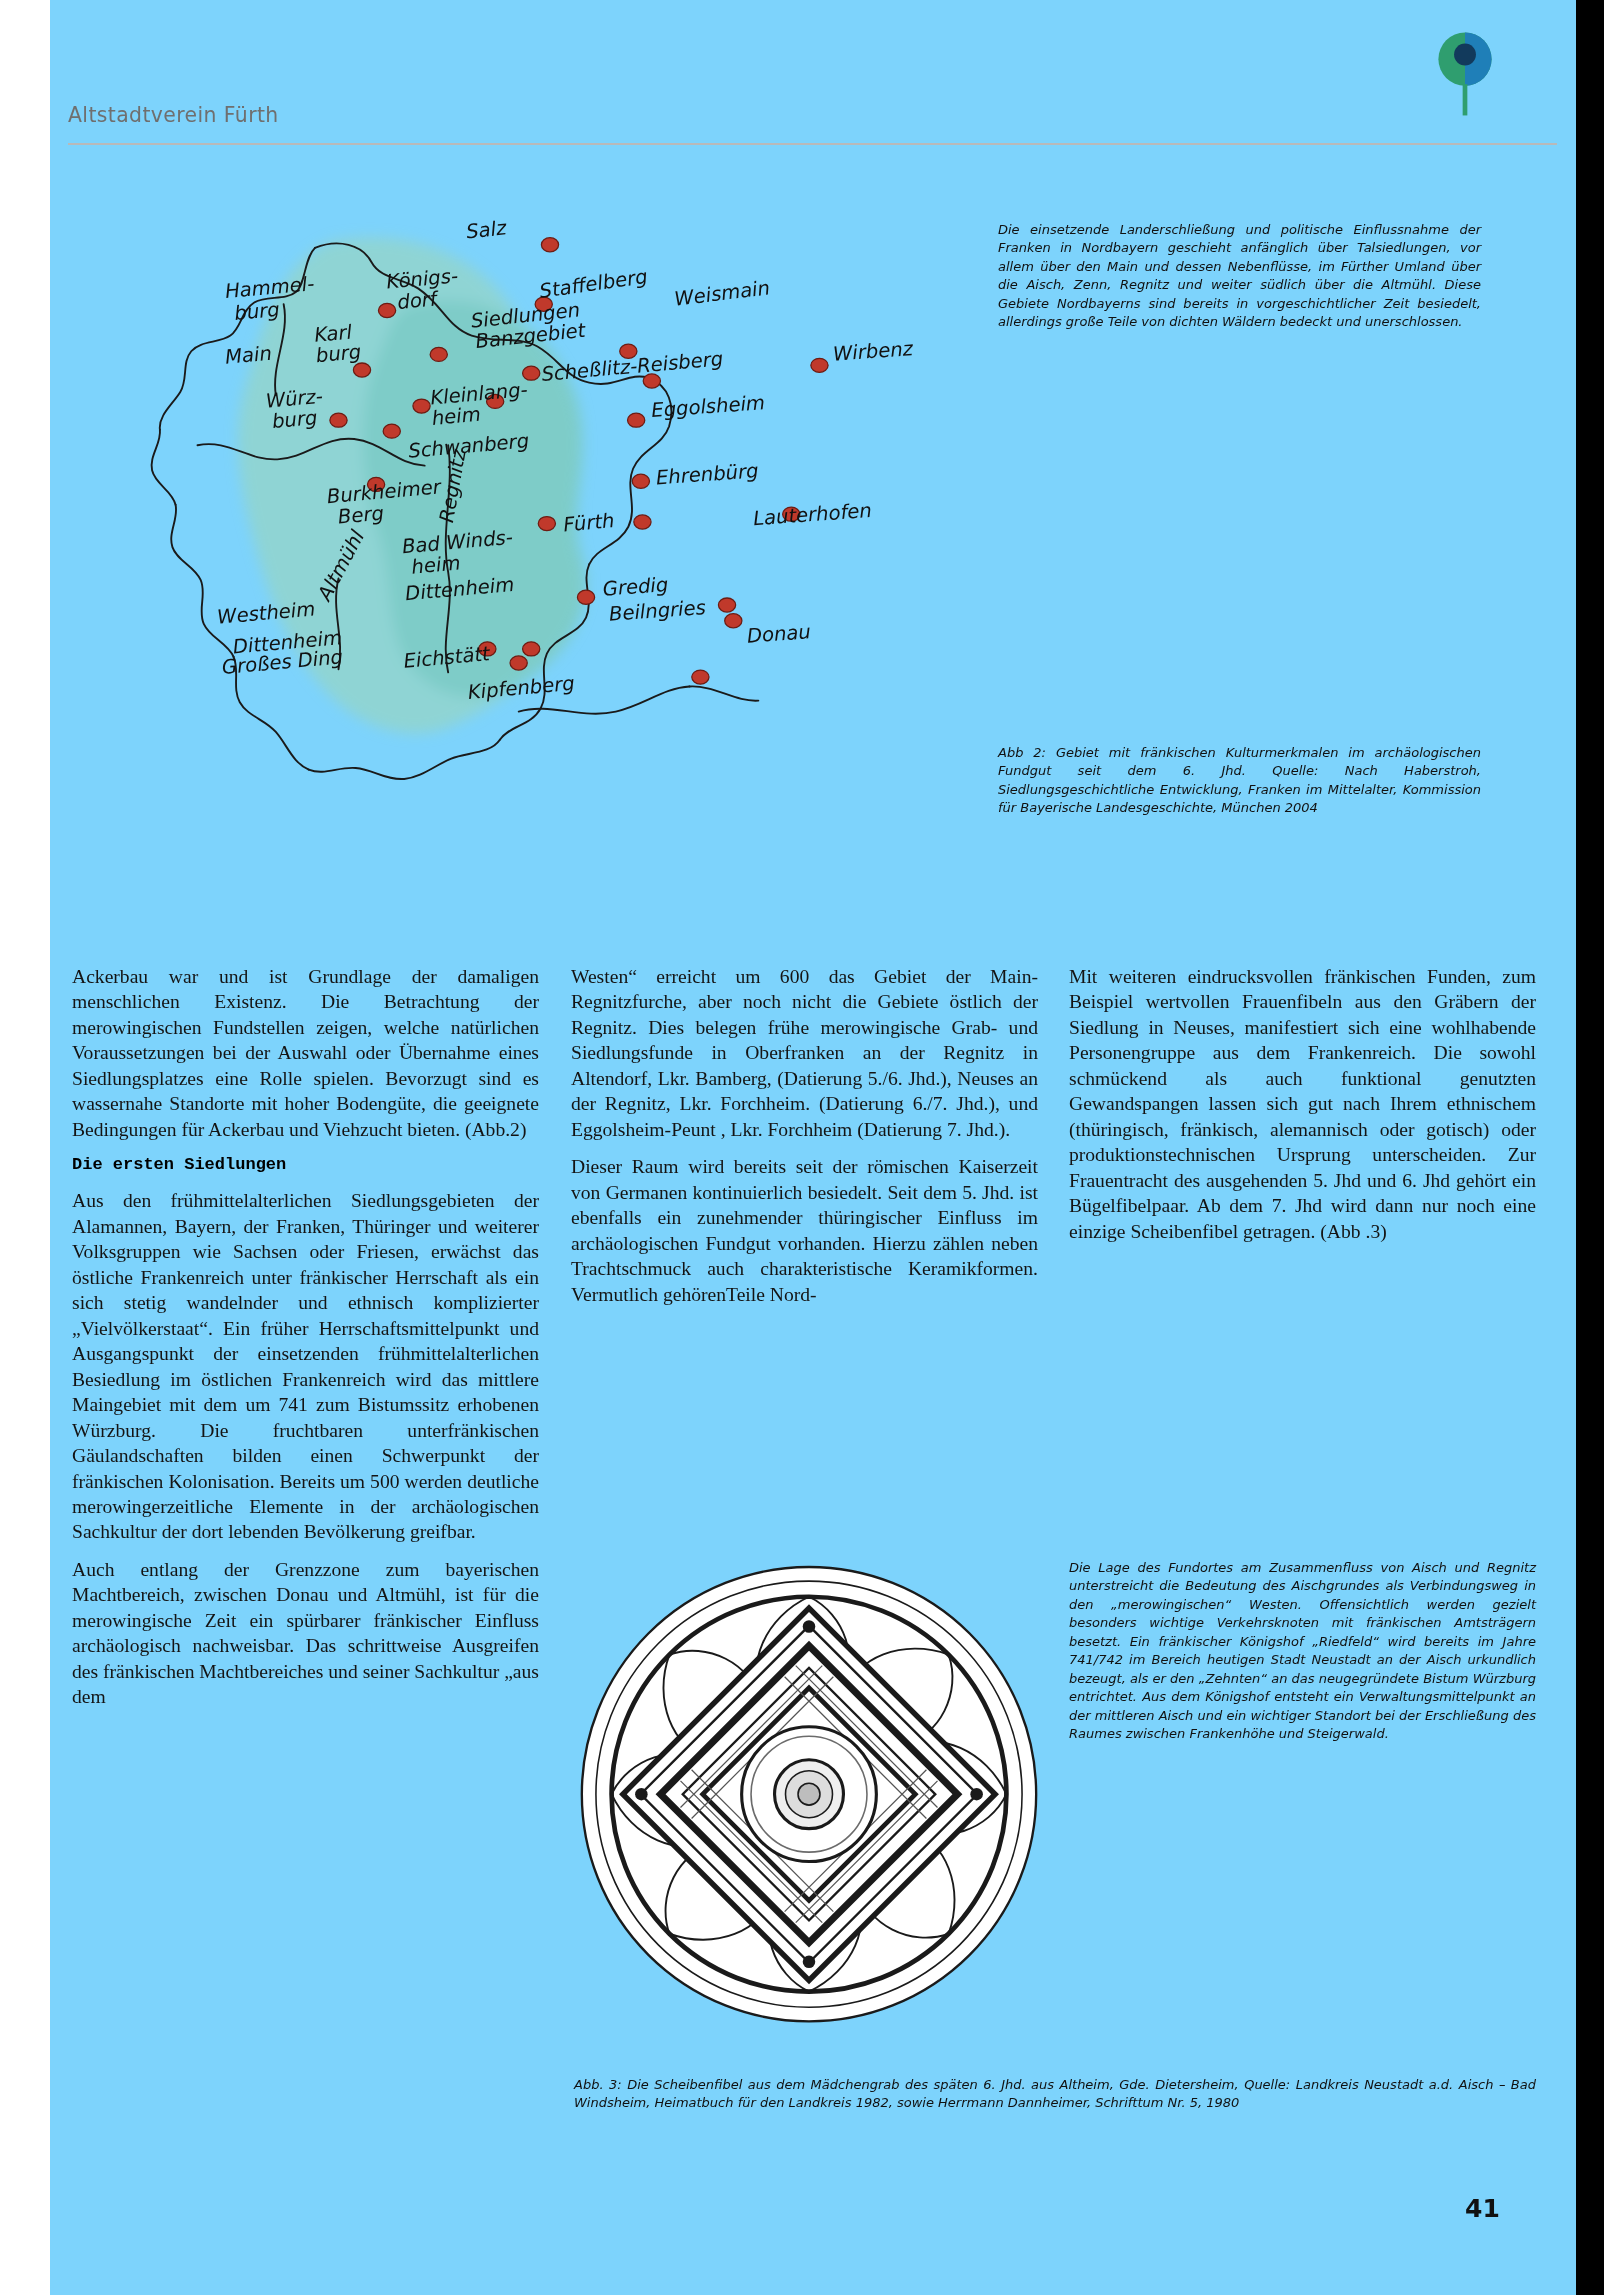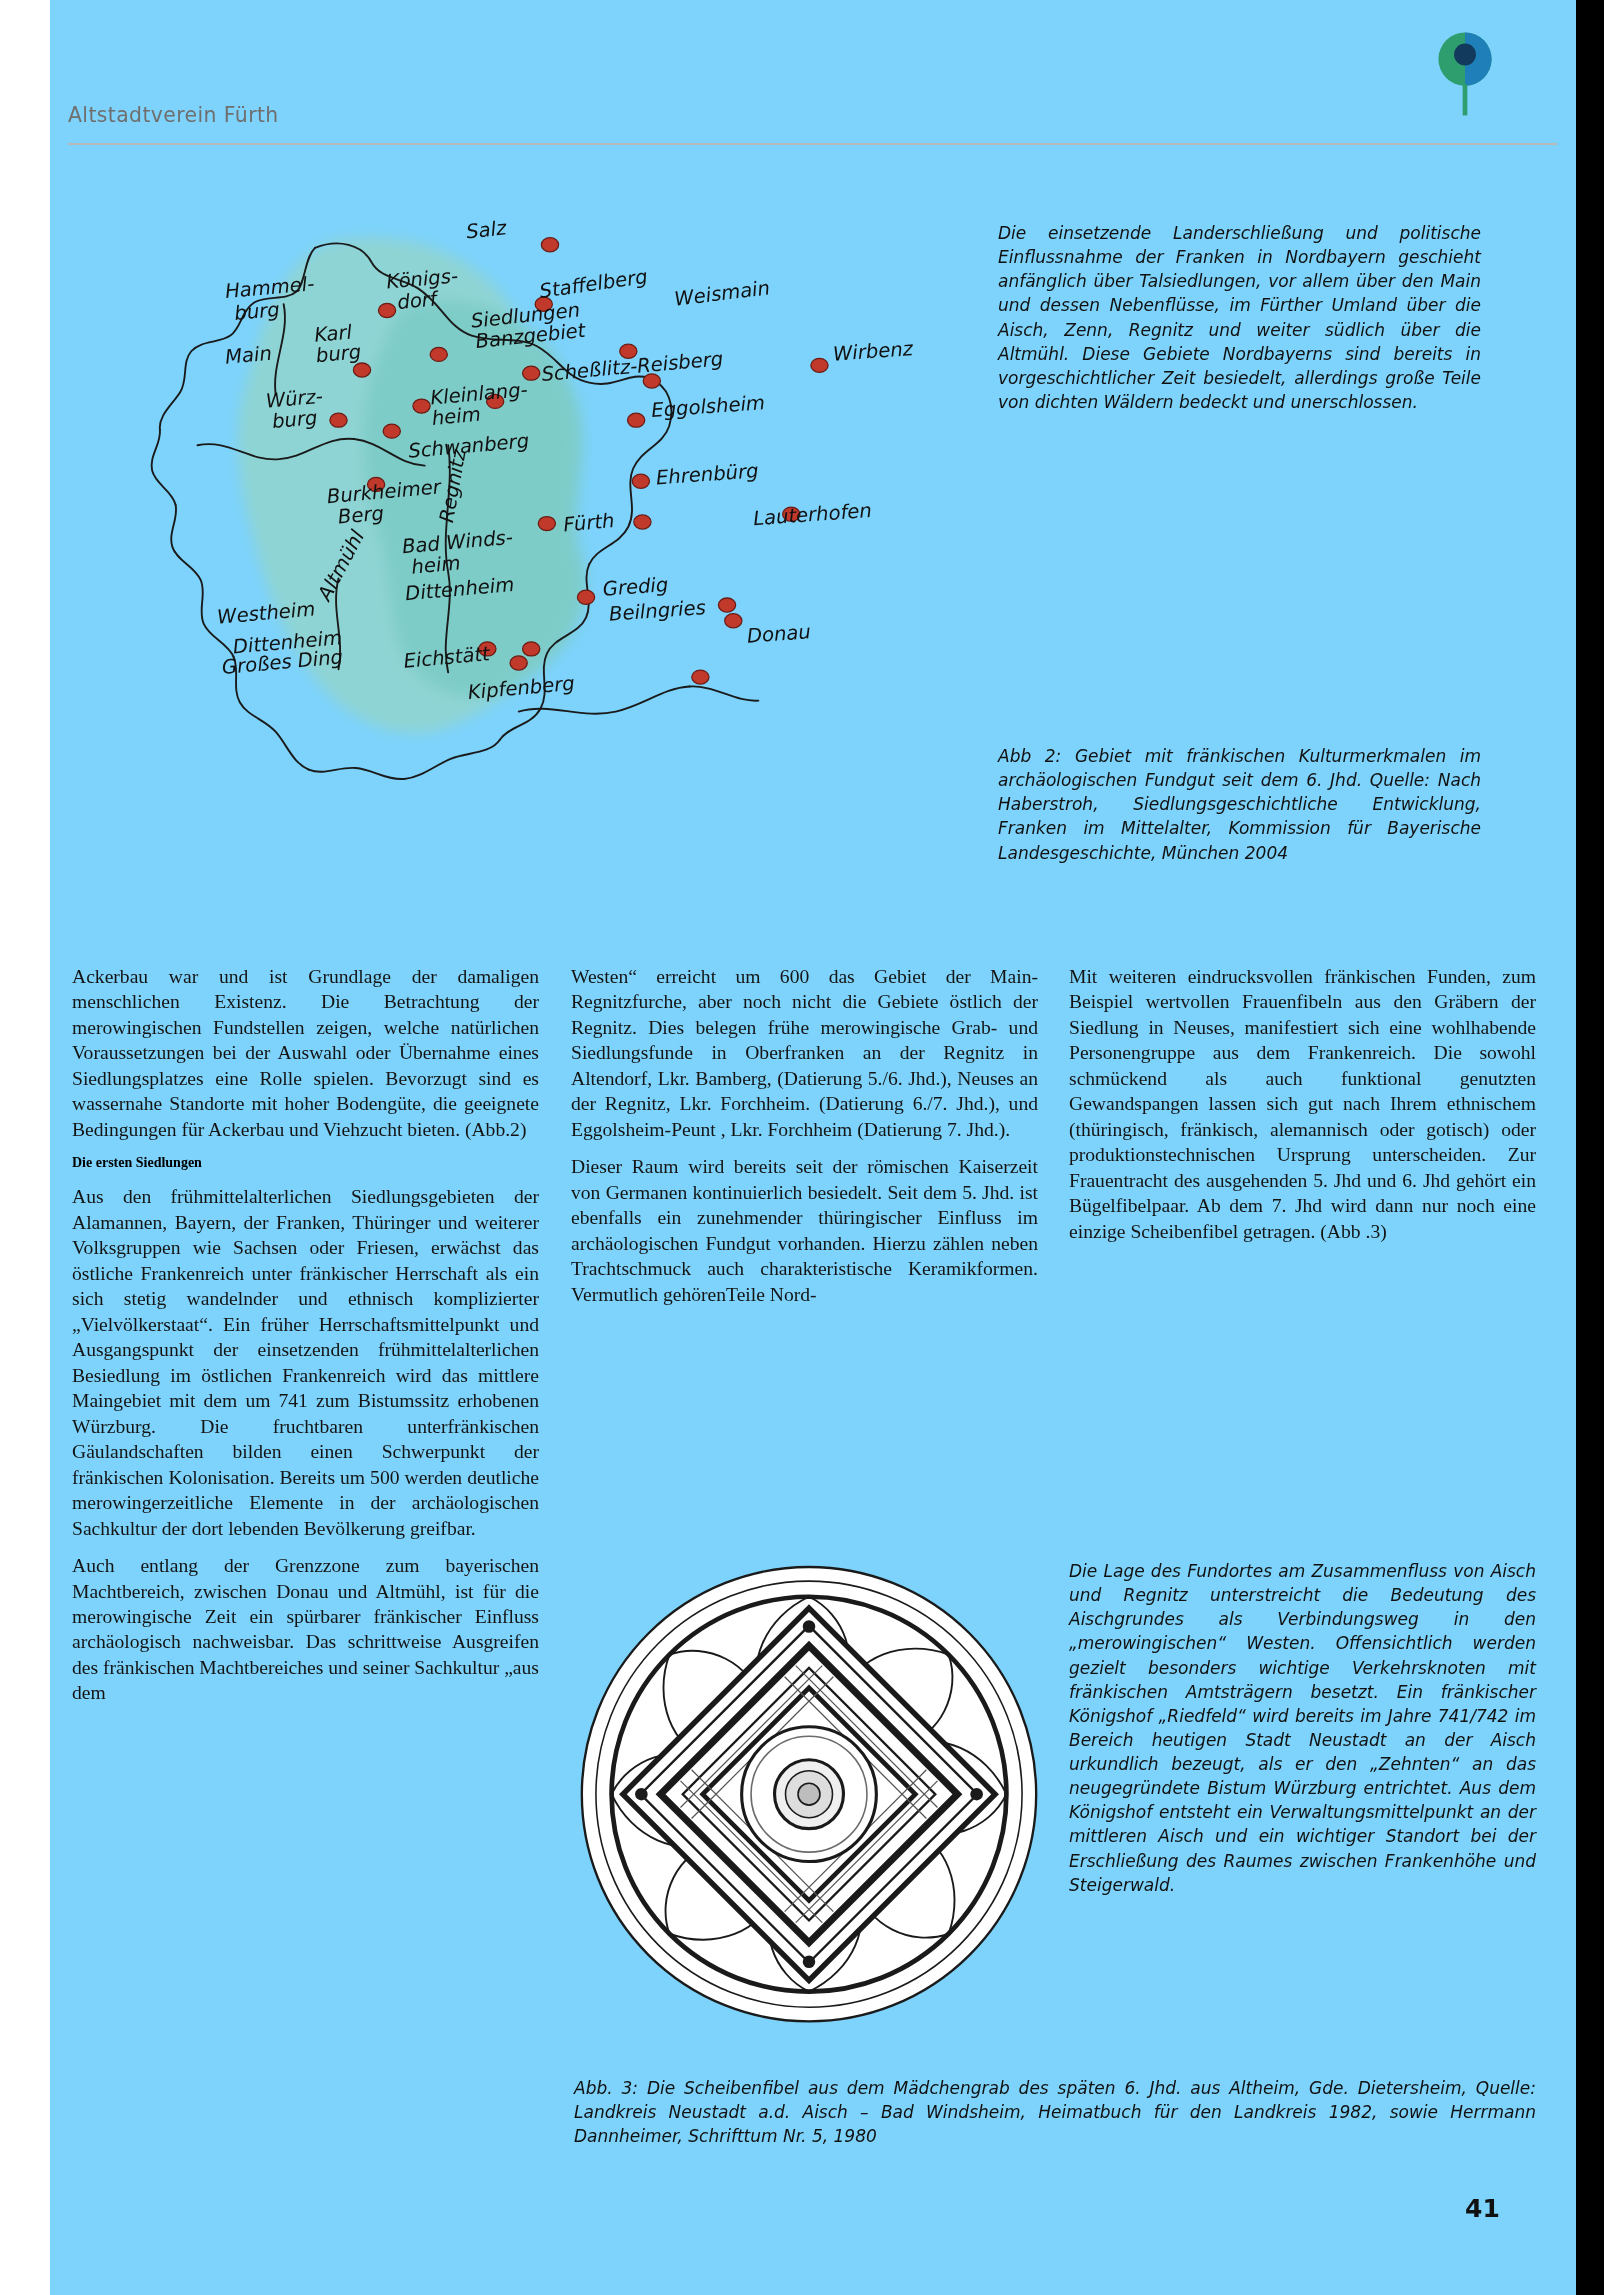--- a/index.html
+++ b/index.html
@@ -86,21 +86,21 @@
     left: 0; top: 0;
     width: 893px;
     height: 729px;
   }
   .map-canvas svg { display: block; }
 
   
   .note {
     font-family: "DejaVu Sans", sans-serif;
     font-style: italic;
-    font-size: 17px;
+    font-size: 13px;
     line-height: 1.42;
     text-align: justify;
     color: #111;
   }
   .note-top {
     position: absolute;
     left: 993px;
     top: 221px;
     width: 483px;
   }
@@ -122,23 +122,23 @@
     -webkit-hyphens: auto;
     hyphens: auto;
   }
   .col p { margin: 0 0 0 0; }
   .col p + p { margin-top: 12px; }
   .col-1 { left: 67px;  top: 964px; width: 467px; }
   .col-2 { left: 566px; top: 964px; width: 467px; }
   .col-3 { left: 1064px;top: 964px; width: 467px; }
 
   .subhead {
-    font-family: Liberation Serif, serif;
+    font-family: Liberation Mono, monospace;
     font-weight: bold;
-    font-size: 14px;
+    font-size: 17px;
     margin-top: 20.4px;
     margin-bottom: 3.1px;
     color: #000;
   }
 
   
   .fibula-figure {
     position: absolute;
     left: 569px;
     top: 1559px;

